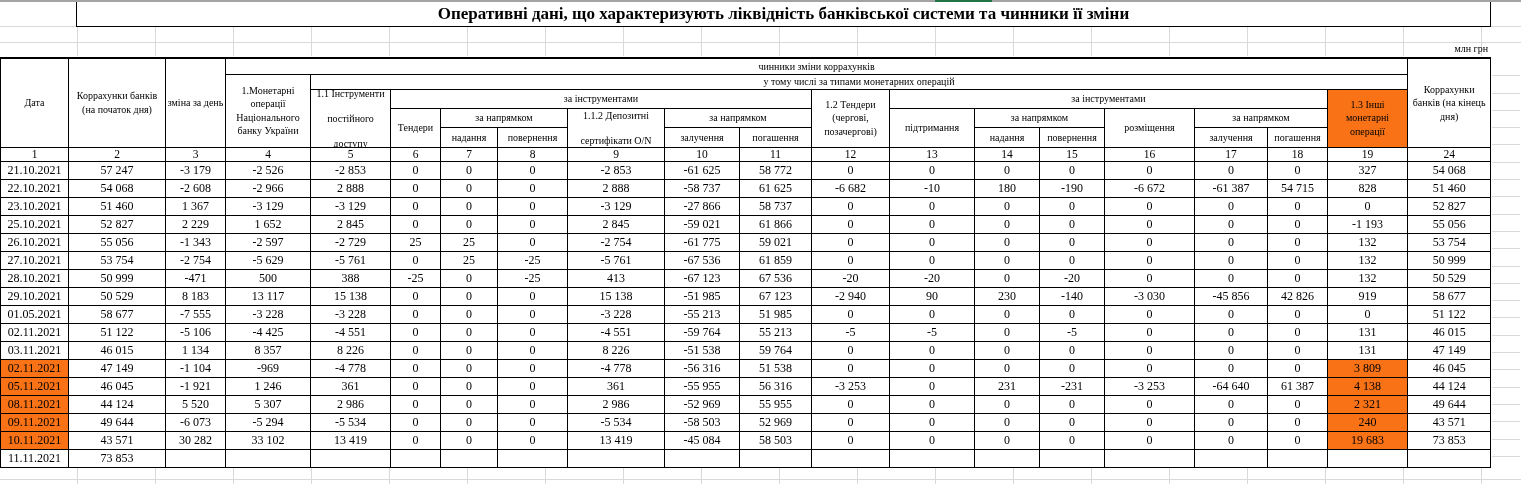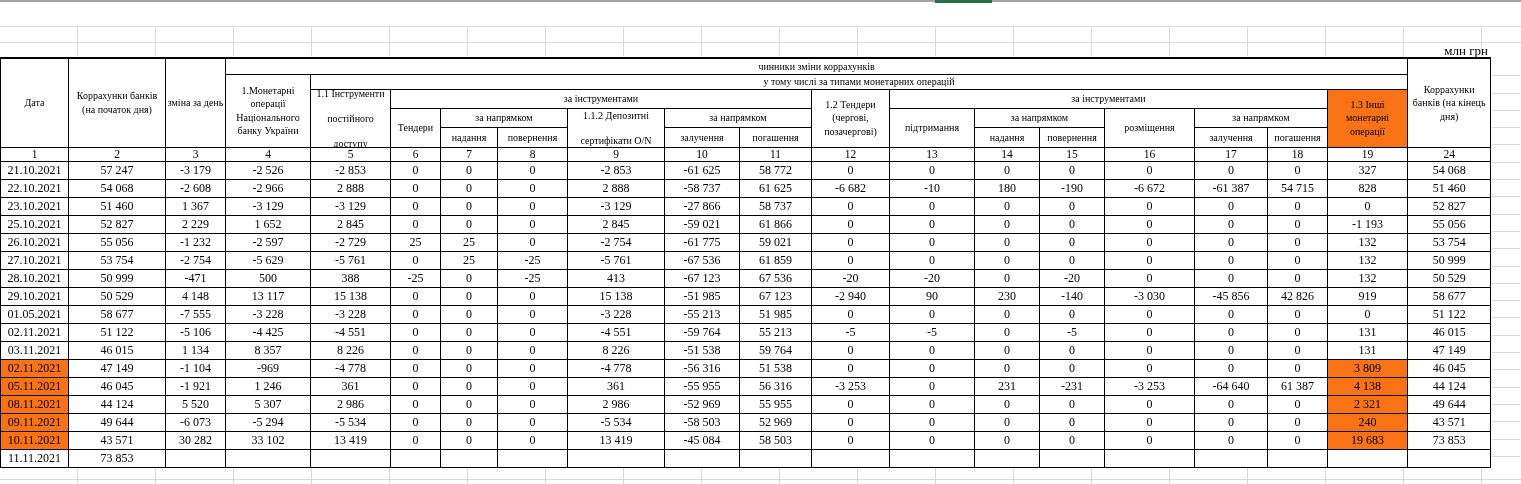--- a/index.html
+++ b/index.html
@@ -13,21 +13,21 @@
   .gridcols{position:absolute;left:0;top:26px;width:1521px;height:30px;
             background:repeating-linear-gradient(to right,transparent 0 77px,#d9d9d9 77px 78px);}
   .bgrid{position:absolute;left:0;top:463px;width:1521px;height:21px;
          background:repeating-linear-gradient(to right,transparent 0 77px,#d9d9d9 77px 78px);}
   .rstrip{position:absolute;left:1492px;top:59px;width:28px;height:402px;
           background:repeating-linear-gradient(to bottom,transparent 0 16.3px,#d9d9d9 16.3px 17.3px);}
   .title-cell{position:absolute;left:76px;top:2px;width:1413px;height:24px;background:#fff;
               border-left:1px solid #000;border-right:1px solid #000;border-bottom:1px solid #000;
               display:flex;align-items:center;justify-content:center;
               font-weight:bold;font-size:17px;white-space:nowrap;z-index:2;}
-  .unit{position:absolute;left:1360px;top:43px;width:128px;text-align:right;font-size:13px;z-index:2;}
+  .unit{position:absolute;left:1360px;top:43px;width:128px;text-align:right;font-size:10px;z-index:2;}
   
   table.main{position:absolute;left:0;top:57px;width:1491px;border-collapse:collapse;
              table-layout:fixed;background:#fff;border:1px solid #000;border-top:2px solid #000;z-index:1;}
   .main th,.main td{border:1px solid #000;padding:0 1px;text-align:center;vertical-align:middle;
                     font-weight:normal;overflow:hidden;}
   .main th{font-size:10px;line-height:13.5px;white-space:normal;}
   .main td{font-size:12px;height:17px;line-height:17px;white-space:nowrap;}
   .nums th{font-size:11.5px;height:13px;line-height:12px;}
   .clip{display:flex;flex-direction:column;justify-content:center;align-items:center;
         overflow:hidden;line-height:25px;}
@@ -41,20 +41,21 @@
 
 <div class="stage">
 
   <div class="topbar"></div>
   <div class="accent"></div>
 
   <div class="faint-h" style="left:0;top:26px;width:1521px;"></div>
   <div class="faint-h" style="left:0;top:42px;width:1521px;"></div>
   <div class="gridcols"></div>
 
+  <div class="title-cell">Оперативні дані, що характеризують ліквідність банківської системи та чинники її зміни</div>
   <div class="unit">млн грн</div>
 
   <table class="main">
     <colgroup>
       <col style="width:68px">
         <col style="width:97px">
         <col style="width:60px">
         <col style="width:85px">
       <col style="width:80px">
         <col style="width:50px">
@@ -230,21 +231,21 @@
           <td>0</td>
           <td>0</td>
           <td>0</td>
           <td>0</td>
           <td>-1 193</td>
           <td>55 056</td>
         </tr>
         <tr>
           <td>26.10.2021</td>
           <td>55 056</td>
-          <td>-1 232</td>
+          <td>-1 343</td>
           <td>-2 597</td>
           <td>-2 729</td>
           <td>25</td>
           <td>25</td>
           <td>0</td>
           <td>-2 754</td>
           <td>-61 775</td>
           <td>59 021</td>
           <td>0</td>
           <td>0</td>
@@ -296,21 +297,21 @@
           <td>-20</td>
           <td>0</td>
           <td>0</td>
           <td>0</td>
           <td>132</td>
           <td>50 529</td>
         </tr>
         <tr>
           <td>29.10.2021</td>
           <td>50 529</td>
-          <td>4 148</td>
+          <td>8 183</td>
           <td>13 117</td>
           <td>15 138</td>
           <td>0</td>
           <td>0</td>
           <td>0</td>
           <td>15 138</td>
           <td>-51 985</td>
           <td>67 123</td>
           <td>-2 940</td>
           <td>90</td>

